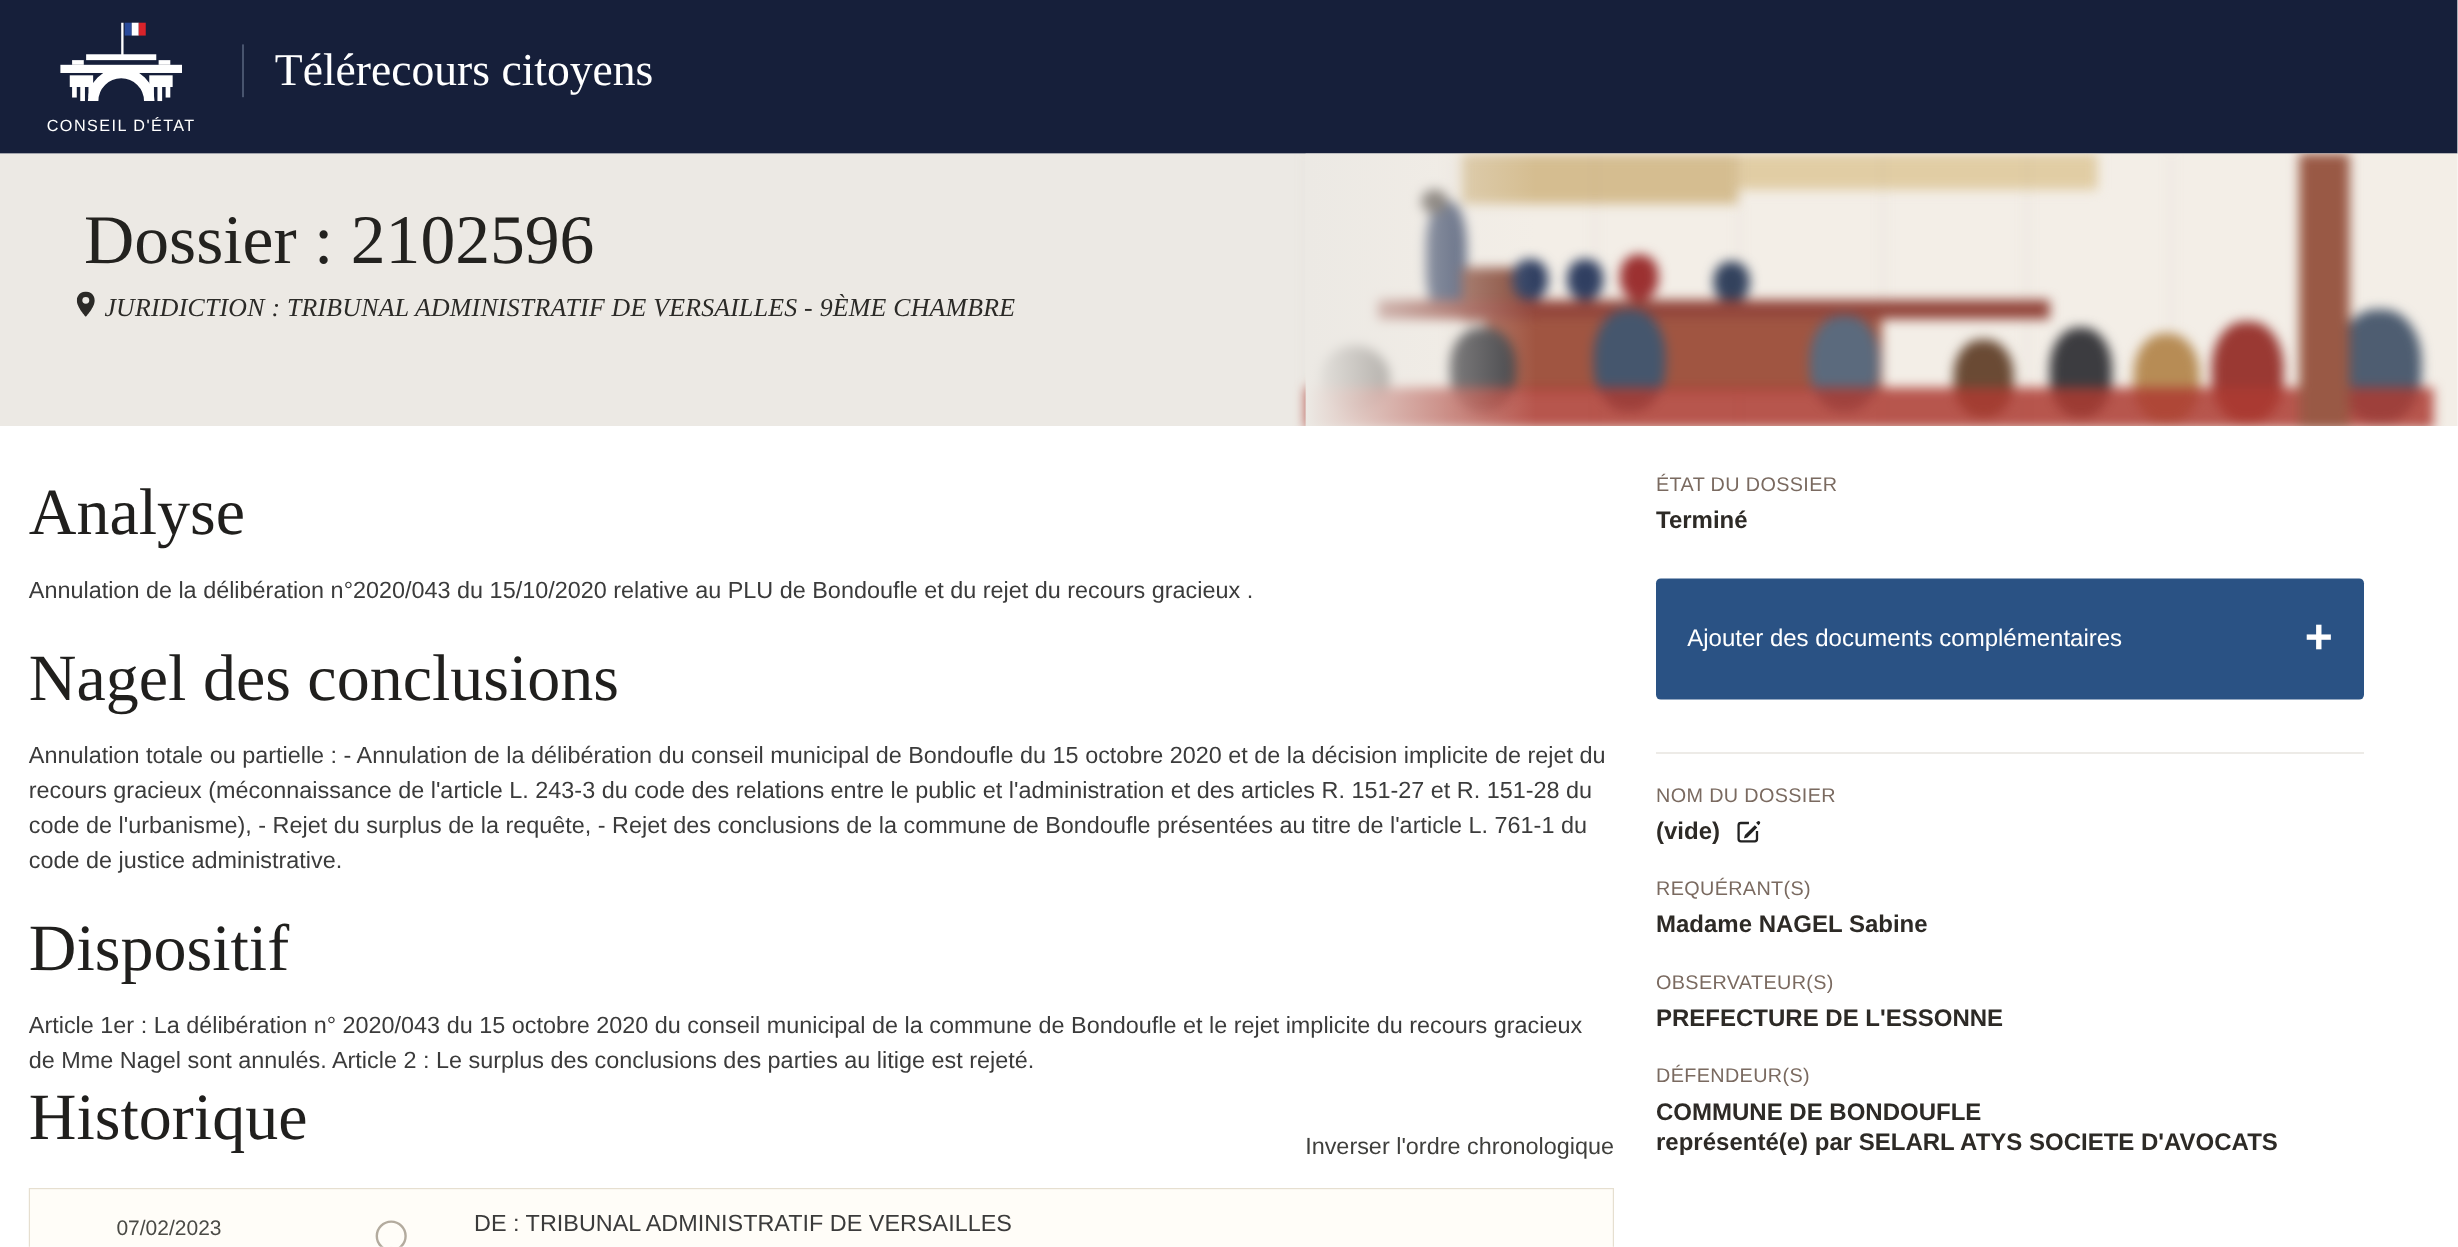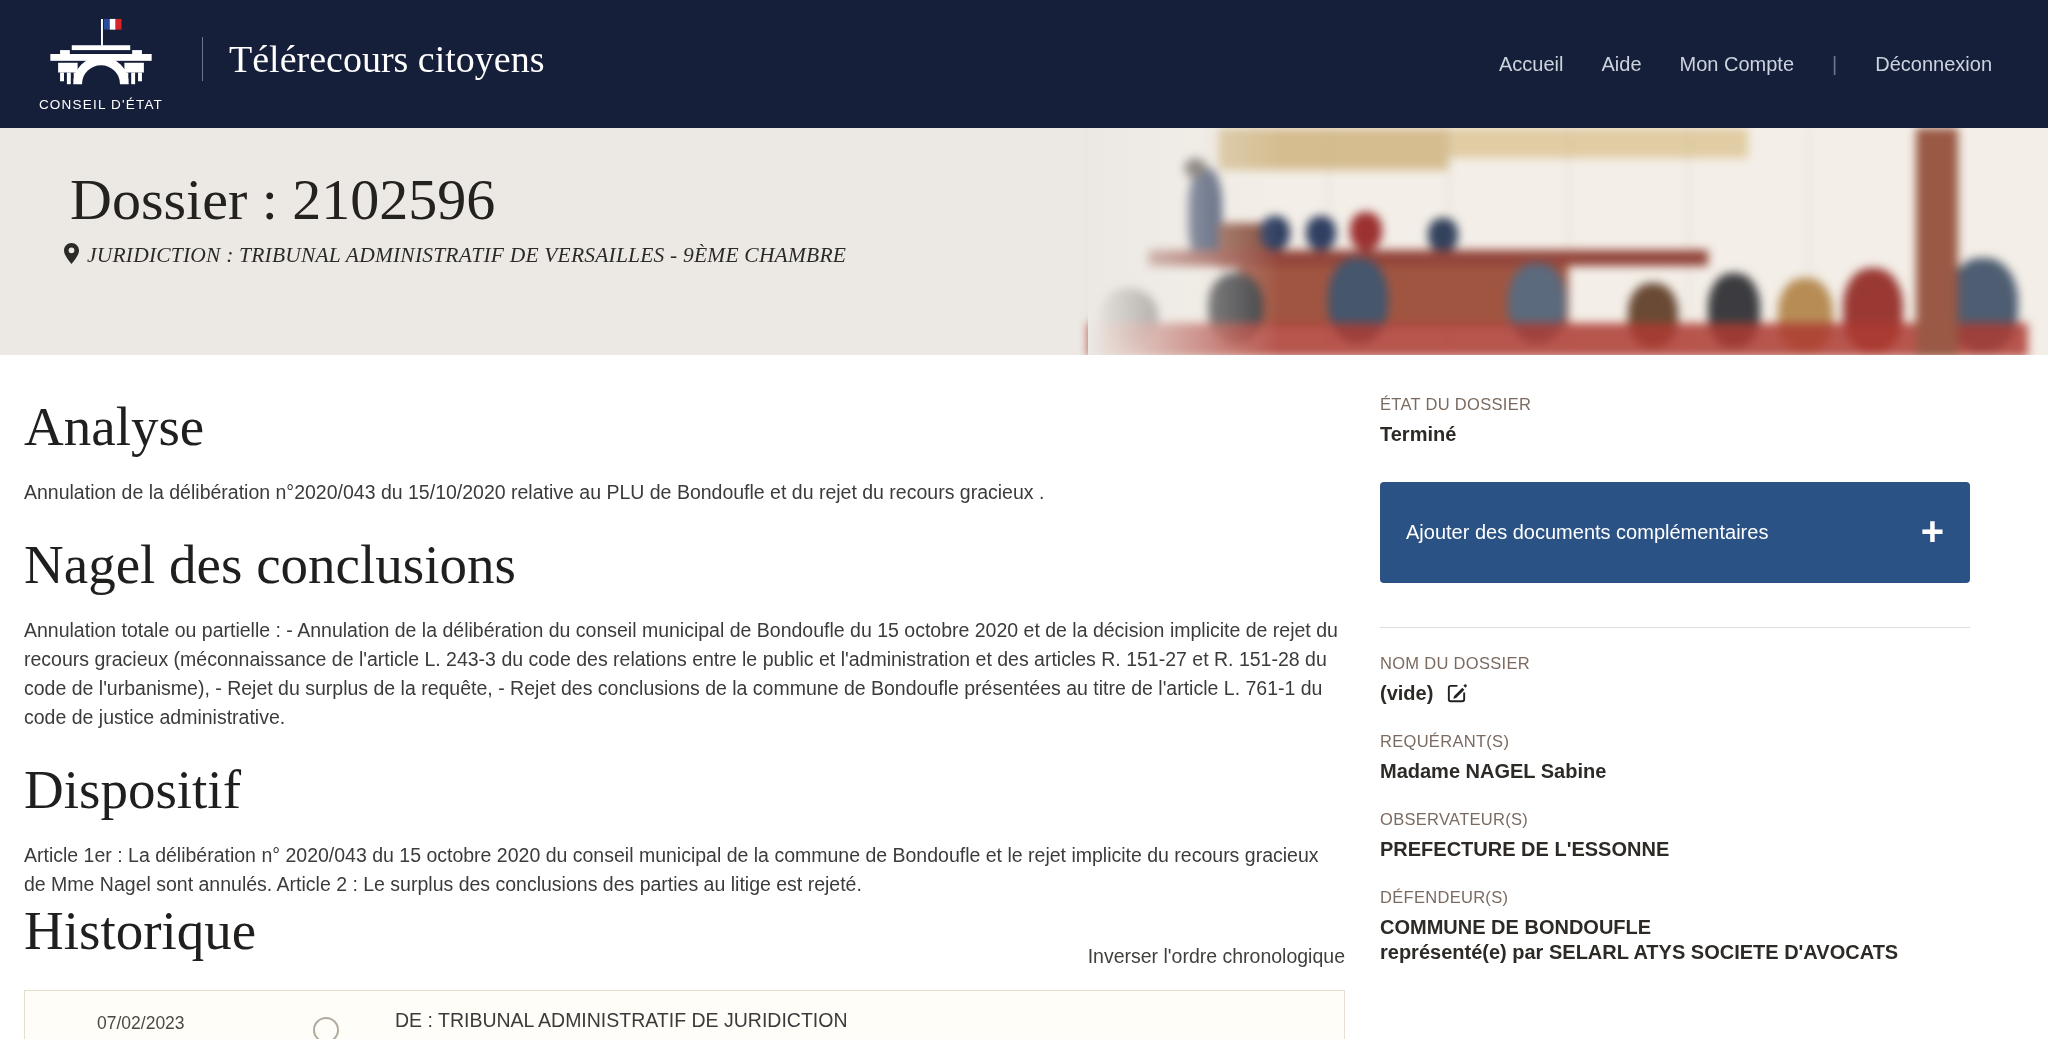--- a/index.html
+++ b/index.html
@@ -91,27 +91,20 @@
         <rect x="32" y="58" width="4" height="9" fill="#ffffff"></rect>
         <rect x="84" y="58" width="4" height="9" fill="#ffffff"></rect>
         <rect x="91" y="58" width="4" height="12" fill="#ffffff"></rect>
         <rect x="98" y="58" width="4" height="9" fill="#ffffff"></rect>
       </svg>
     </span>
     <span class="logo-caption">CONSEIL D'ÉTAT</span>
   </div>
   <div class="brand-sep"></div>
   <div class="site-title">Télérecours citoyens</div>
-  <nav class="topnav">
-    <span class="navlink">Accueil</span>
-    <span class="navlink">Aide</span>
-    <span class="navlink">Mon Compte</span>
-    <span class="nav-sep">|</span>
-    <span class="navlink">Déconnexion</span>
-  </nav>
 </header>
 
 <section class="hero">
   <div class="illus">
     <div class="art">
       <div class="blob" style="left:130px;top:0;width:230px;height:42px;background:#d6bd8e;"></div>
       <div class="blob" style="left:360px;top:0;width:300px;height:30px;background:#e2cda2;"></div>
       <div class="panel-lines"></div>
 
       <div class="blob" style="left:100px;top:40px;width:34px;height:95px;border-radius:40%;background:#2f3f63;"></div>
@@ -170,21 +163,21 @@
       <h2>Historique</h2>
       <span class="sort-link">Inverser l'ordre chronologique</span>
     </div>
 
     <div class="timeline">
       <div class="tl-line"></div>
       <div class="tl-card">
         <span class="tl-date">07/02/2023</span>
         <span class="tl-dot"></span>
         <div class="tl-body">
-          <div class="tl-from">DE : TRIBUNAL ADMINISTRATIF DE JURIDICTION</div>
+          <div class="tl-from">DE : TRIBUNAL ADMINISTRATIF DE VERSAILLES</div>
           <div class="tl-type">JUGEMENT</div>
         </div>
       </div>
       <div class="tl-card partial"></div>
     </div>
   </main>
 
   <aside class="sidebar">
     <div class="sb-group">
       <div class="sb-label">ÉTAT DU DOSSIER</div>

